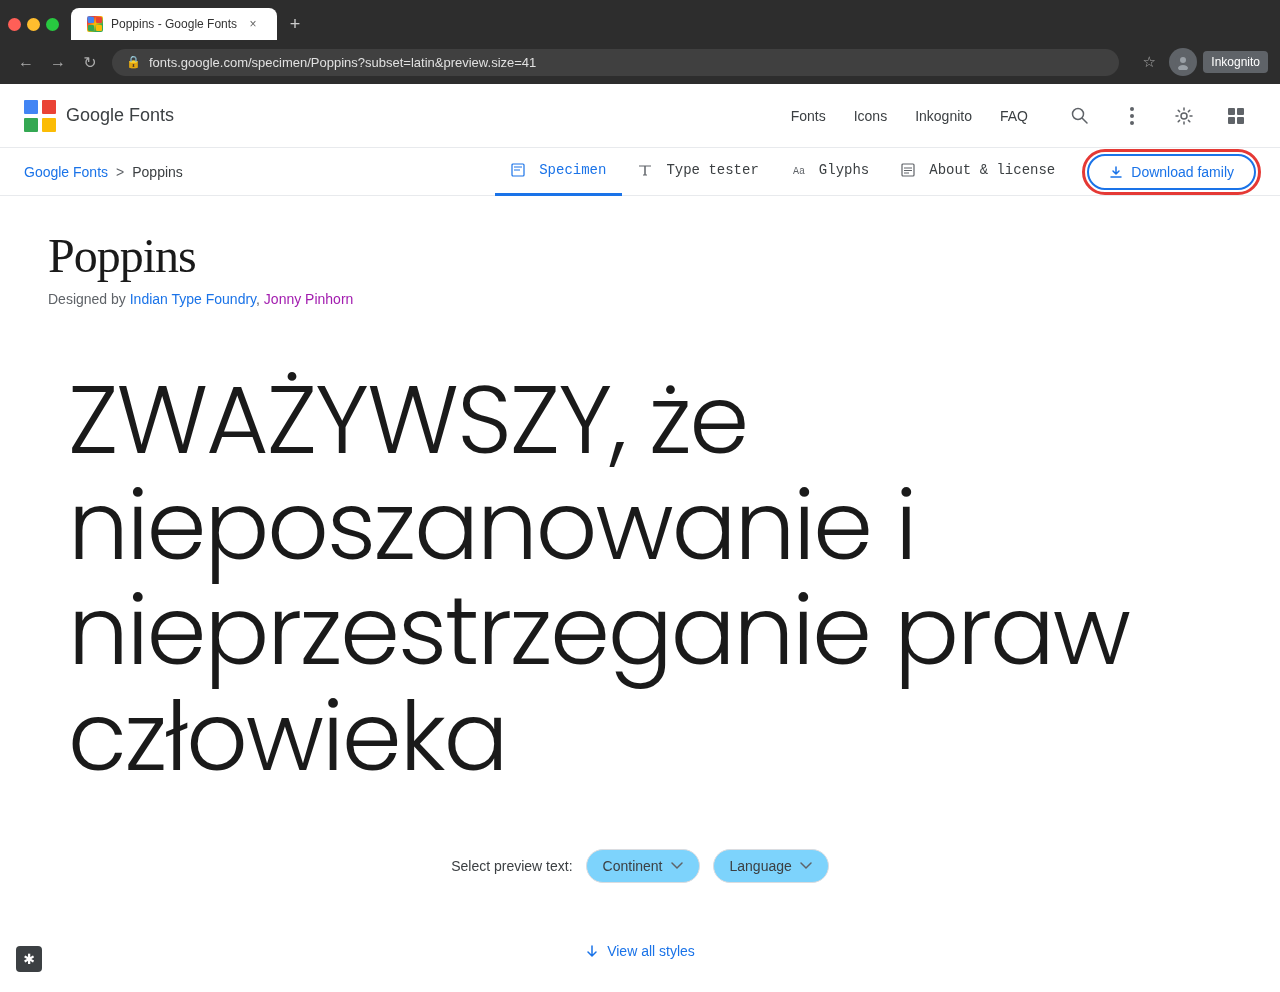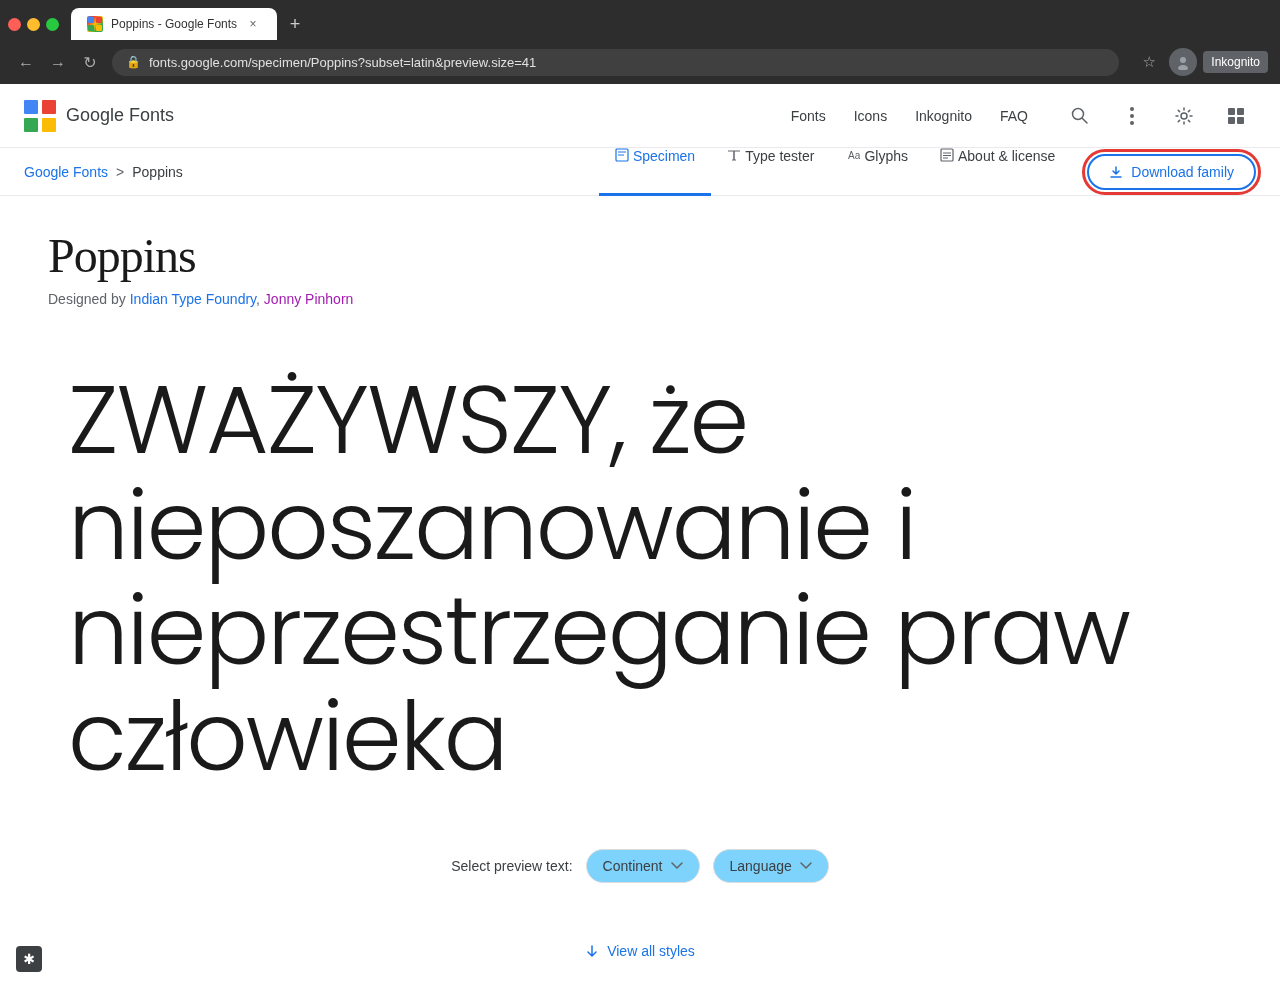--- a/index.html
+++ b/index.html
@@ -282,29 +282,30 @@
     }
 
     .font-tabs {
       display: flex;
       gap: 0;
       align-items: center;
     }
 
     .font-tab {
       display: flex;
-      align-items: flex-start;
-      gap: 4px;
+      align-items: center;
+      gap: 14px;
       padding: 0 16px;
       height: 48px;
       font-size: 14px;
       color: #3c4043;
       cursor: pointer;
       border-bottom: 3px solid transparent;
       white-space: nowrap;
+      font-family: Liberation Mono, monospace;
     }
 
     .font-tab.active {
       color: #1a73e8;
       border-bottom-color: #1a73e8;
     }
 
     .download-btn {
       display: flex;
       align-items: center;

